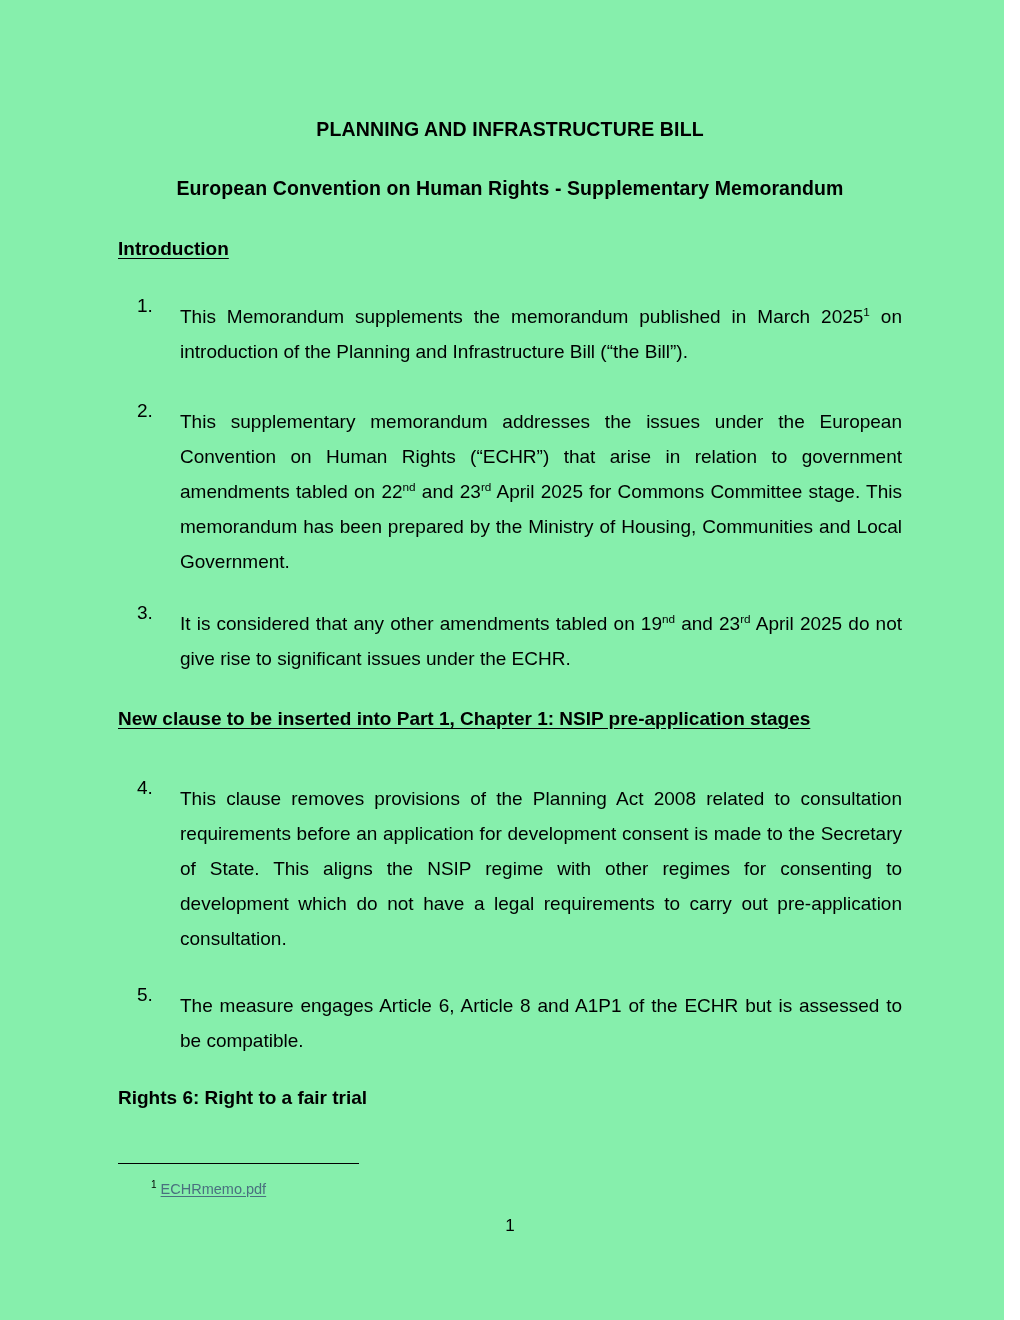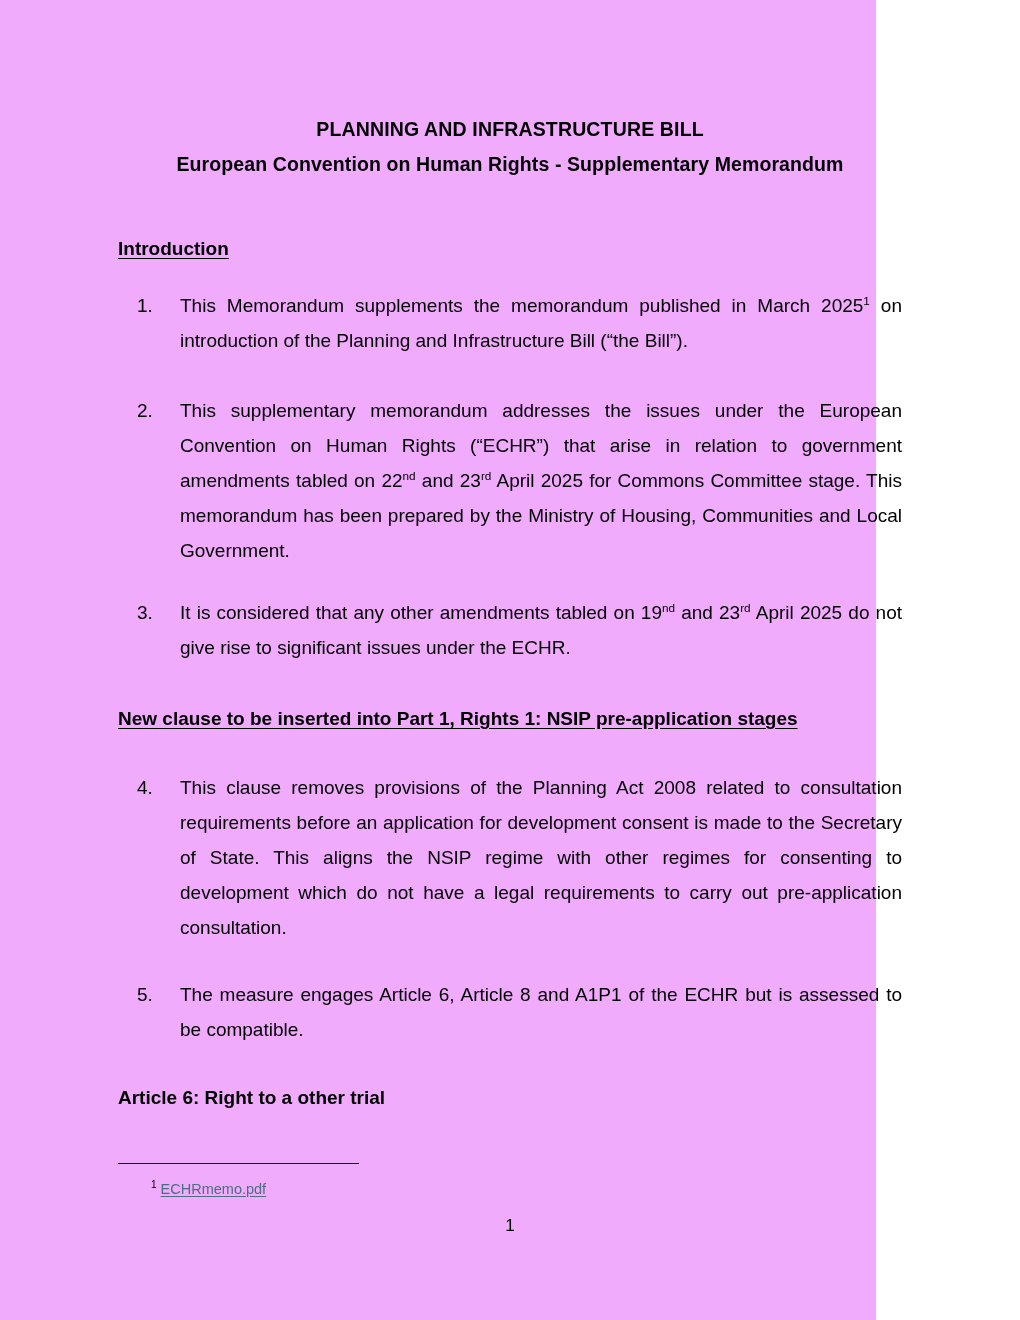--- a/index.html
+++ b/index.html
@@ -13,23 +13,23 @@
     height: 1320px;
     font-family: "Liberation Sans", sans-serif;
     color: #000000;
     position: relative;
     overflow: hidden;
   }
 
   .page {
     position: absolute;
     left: 0; top: 0;
-    width: 876px;
+    width: 1004px;
     height: 1320px;
-    background: #f0abfc;
+    background: #86efac;
   }
 
   
   .doc-title-block {
     position: absolute;
     left: 118px;
     top: 112px;
     width: 784px;
     text-align: center;
   }
@@ -37,21 +37,21 @@
     font-size: 19.5px;
     font-weight: bold;
     letter-spacing: 0.15px;
     line-height: 35px;
   }
   .doc-title-line2 {
     font-size: 19.5px;
     font-weight: bold;
     letter-spacing: 0.1px;
     line-height: 35px;
-    margin-top: 0;
+    margin-top: 24px;
   }
 
   
   .section-heading {
     position: absolute;
     left: 118px;
     font-size: 19px;
     font-weight: bold;
     text-decoration: underline;
     text-underline-offset: 3px;
@@ -81,20 +81,21 @@
     top: 0;
     width: 43px;
     text-align: left;
     font-size: 19px;
     line-height: 35px;
   }
   .para .body {
     display: block;
     margin-left: 43px;
     text-align: justify;
+    margin-top: 11px;
   }
   
 
   #para-1 { top: 288px; }
   #para-2 { top: 393px; }
   #para-3 { top: 595px; }
   #para-4 { top: 770px; }
   #para-5 { top: 977px; }
 
   sup {
@@ -164,33 +165,33 @@
   <div class="para" id="para-2">
     <span class="marker">2.</span>
     <span class="body"><span>This supplementary memorandum addresses the issues under the European Convention on Human Rights (“ECHR”) that arise in relation to government amendments tabled on 22</span><sup>nd</sup><span> and 23</span><sup>rd</sup><span> April 2025 for Commons Committee stage. This memorandum has been prepared by the Ministry of Housing, Communities and Local Government.</span></span>
   </div>
 
   <div class="para" id="para-3">
     <span class="marker">3.</span>
     <span class="body"><span>It is considered that any other amendments tabled on 19</span><sup>nd</sup><span> and 23</span><sup>rd</sup><span> April 2025 do not give rise to significant issues under the ECHR.</span></span>
   </div>
 
-  <div class="section-heading" id="heading-new-clause">New clause to be inserted into Part 1, Rights 1: NSIP pre-application stages</div>
+  <div class="section-heading" id="heading-new-clause">New clause to be inserted into Part 1, Chapter 1: NSIP pre-application stages</div>
 
   <div class="para" id="para-4">
     <span class="marker">4.</span>
     <span class="body">This clause removes provisions of the Planning Act 2008 related to consultation requirements before an application for development consent is made to the Secretary of State. This aligns the NSIP regime with other regimes for consenting to development which do not have a legal requirements to carry out pre-application consultation.</span>
   </div>
 
   <div class="para" id="para-5">
     <span class="marker">5.</span>
     <span class="body">The measure engages Article 6, Article 8 and A1P1 of the ECHR but is assessed to be compatible.</span>
   </div>
 
-  <div class="section-heading plain" id="heading-article6">Article 6: Right to a other trial</div>
+  <div class="section-heading plain" id="heading-article6">Rights 6: Right to a fair trial</div>
 
   <div class="footnote-rule"></div>
 
   <div class="footnote"><span class="fn-marker">1</span> <span class="fn-link">ECHRmemo.pdf</span></div>
 
   <div class="page-number">1</div>
 
 </div>
 
 </body></html>

